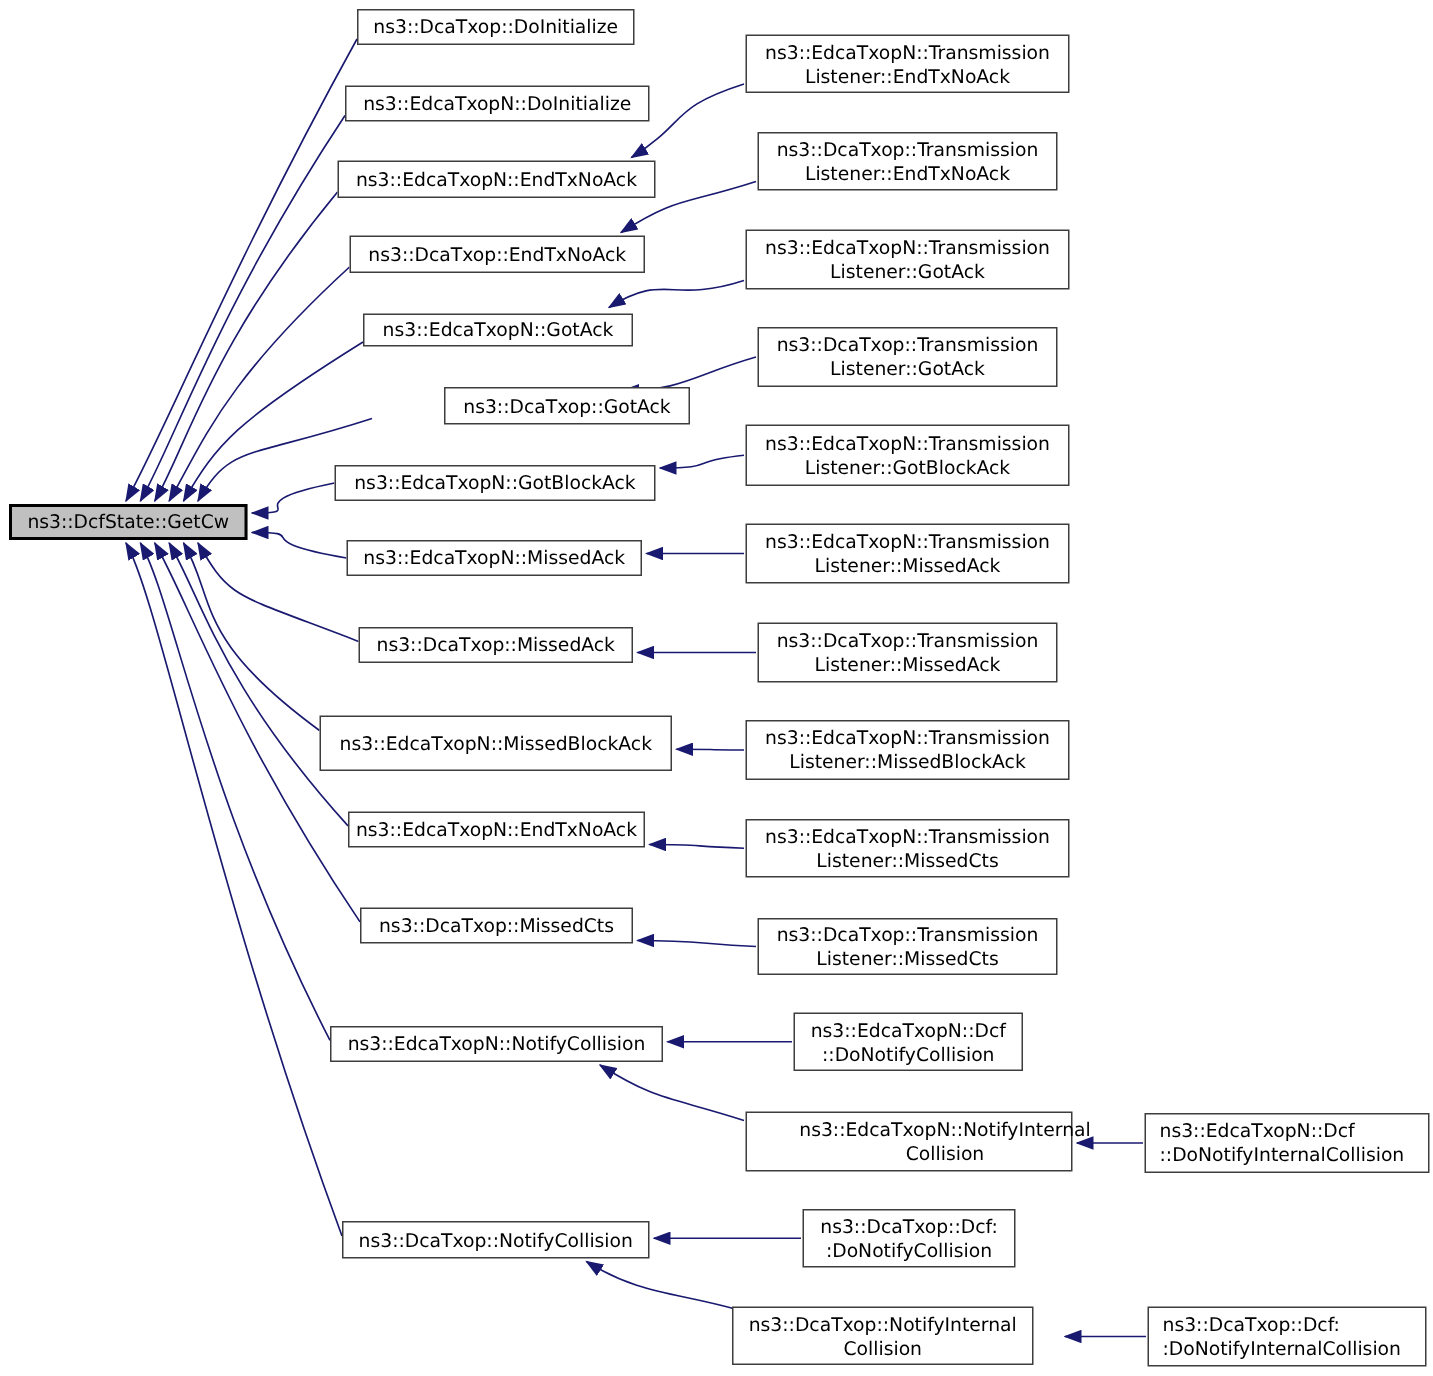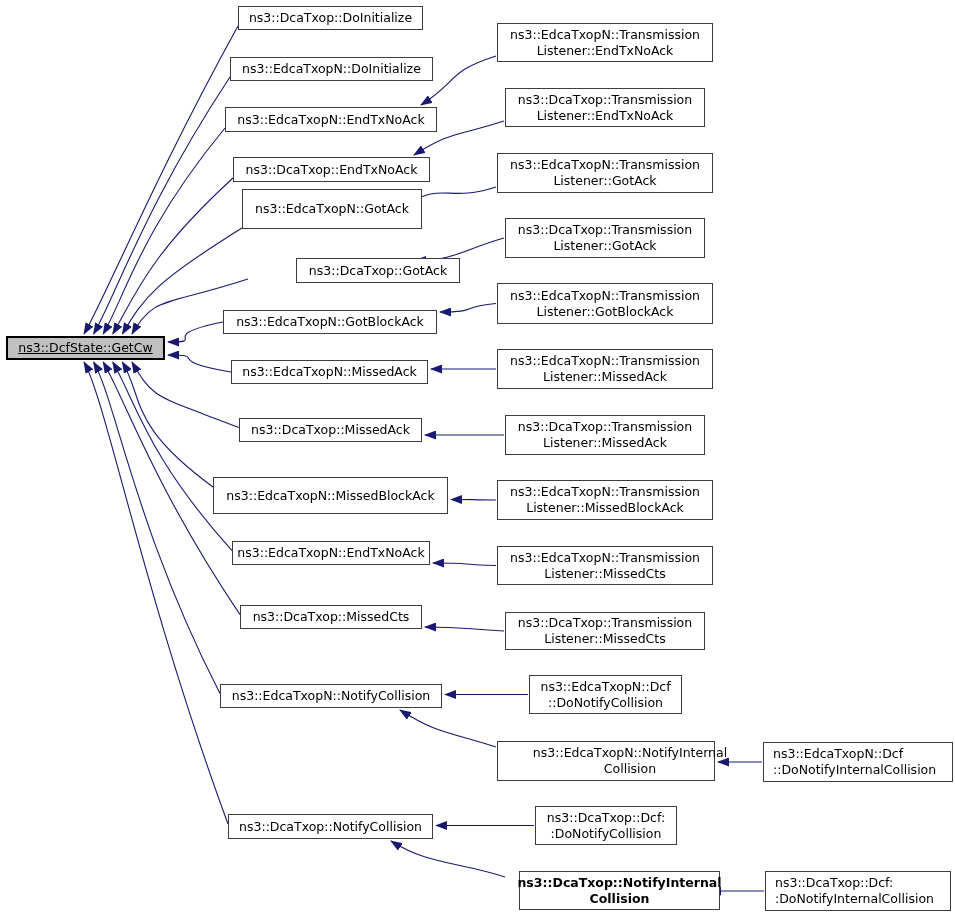--- a/index.html
+++ b/index.html
@@ -2,21 +2,21 @@
 <html><head>
 <meta charset="utf-8">
 <style>
   html,body{margin:0;padding:0;background:#ffffff;}
   #canvas{position:relative;width:955px;height:917px;background:#ffffff;overflow:hidden;
           font-family:"DejaVu Sans","Liberation Sans",sans-serif;}
   #edges{position:absolute;left:0;top:0;width:955px;height:917px;}
   .node{position:absolute;box-sizing:border-box;background:#ffffff;border:1px solid #3d3d3d;
         color:#000000;display:flex;flex-direction:column;align-items:center;justify-content:center;
         font-size:12.5px;line-height:16px;white-space:nowrap;text-align:center;cursor:pointer;}
-  .node.highlight{background:#c0c0c0;border:2px solid #000000;cursor:default;text-decoration:underline;}
+  .node.highlight{background:#c0c0c0;border:2px solid #000000;cursor:default;}
   .node.align-left{align-items:flex-start;padding-left:9px;}
   .node span{display:block;}
 </style>
 </head>
 <body>
 
 <div id="canvas">
   <svg id="edges" width="955" height="917" viewBox="0 0 955 917" xmlns="http://www.w3.org/2000/svg">
     <defs>
       <marker id="ah" markerWidth="12" markerHeight="9" refX="11" refY="4.5" orient="auto" markerUnits="userSpaceOnUse">
@@ -62,21 +62,21 @@
     </div>
     <div class="node" style="left: 230px; top: 57px; width: 203px; height: 24px;">
       <span>ns3::EdcaTxopN::DoInitialize</span>
     </div>
     <div class="node" style="left: 225px; top: 107px; width: 212px; height: 25px;">
       <span>ns3::EdcaTxopN::EndTxNoAck</span>
     </div>
     <div class="node" style="left: 233px; top: 157px; width: 197px; height: 25px;">
       <span>ns3::DcaTxop::EndTxNoAck</span>
     </div>
-    <div class="node" style="left: 242px; top: 189px; width: 180px; height: 40px;">
+    <div class="node" style="left: 242px; top: 209px; width: 180px; height: 22px;">
       <span>ns3::EdcaTxopN::GotAck</span>
     </div>
     <div class="node" style="left: 248px; top: 258px; width: 164px; height: 25px; margin-left: 48px;">
       <span>ns3::DcaTxop::GotAck</span>
     </div>
     <div class="node" style="left: 223px; top: 310px; width: 214px; height: 24px;">
       <span>ns3::EdcaTxopN::GotBlockAck</span>
     </div>
     <div class="node" style="left: 231px; top: 360px; width: 197px; height: 24px;">
       <span>ns3::EdcaTxopN::MissedAck</span>
@@ -144,21 +144,21 @@
       <span>::DoNotifyCollision</span>
     </div>
     <div class="node" style="left: 497px; top: 741px; width: 218px; height: 40px; padding-left: 48px;">
       <span>ns3::EdcaTxopN::NotifyInternal</span>
       <span>Collision</span>
     </div>
     <div class="node" style="left: 535px; top: 806px; width: 142px; height: 39px;">
       <span>ns3::DcaTxop::Dcf:</span>
       <span>:DoNotifyCollision</span>
     </div>
-    <div class="node" style="left: 519px; top: 871px; width: 201px; height: 39px; font-weight: bold;">
+    <div class="node" style="left: 488px; top: 871px; width: 201px; height: 39px;">
       <span>ns3::DcaTxop::NotifyInternal</span>
       <span>Collision</span>
     </div>
     <div class="node align-left" style="left: 763px; top: 742px; width: 190px; height: 40px;">
       <span>ns3::EdcaTxopN::Dcf</span>
       <span>::DoNotifyInternalCollision</span>
     </div>
     <div class="node align-left" style="left: 765px; top: 871px; width: 186px; height: 40px;">
       <span>ns3::DcaTxop::Dcf:</span>
       <span>:DoNotifyInternalCollision</span>

